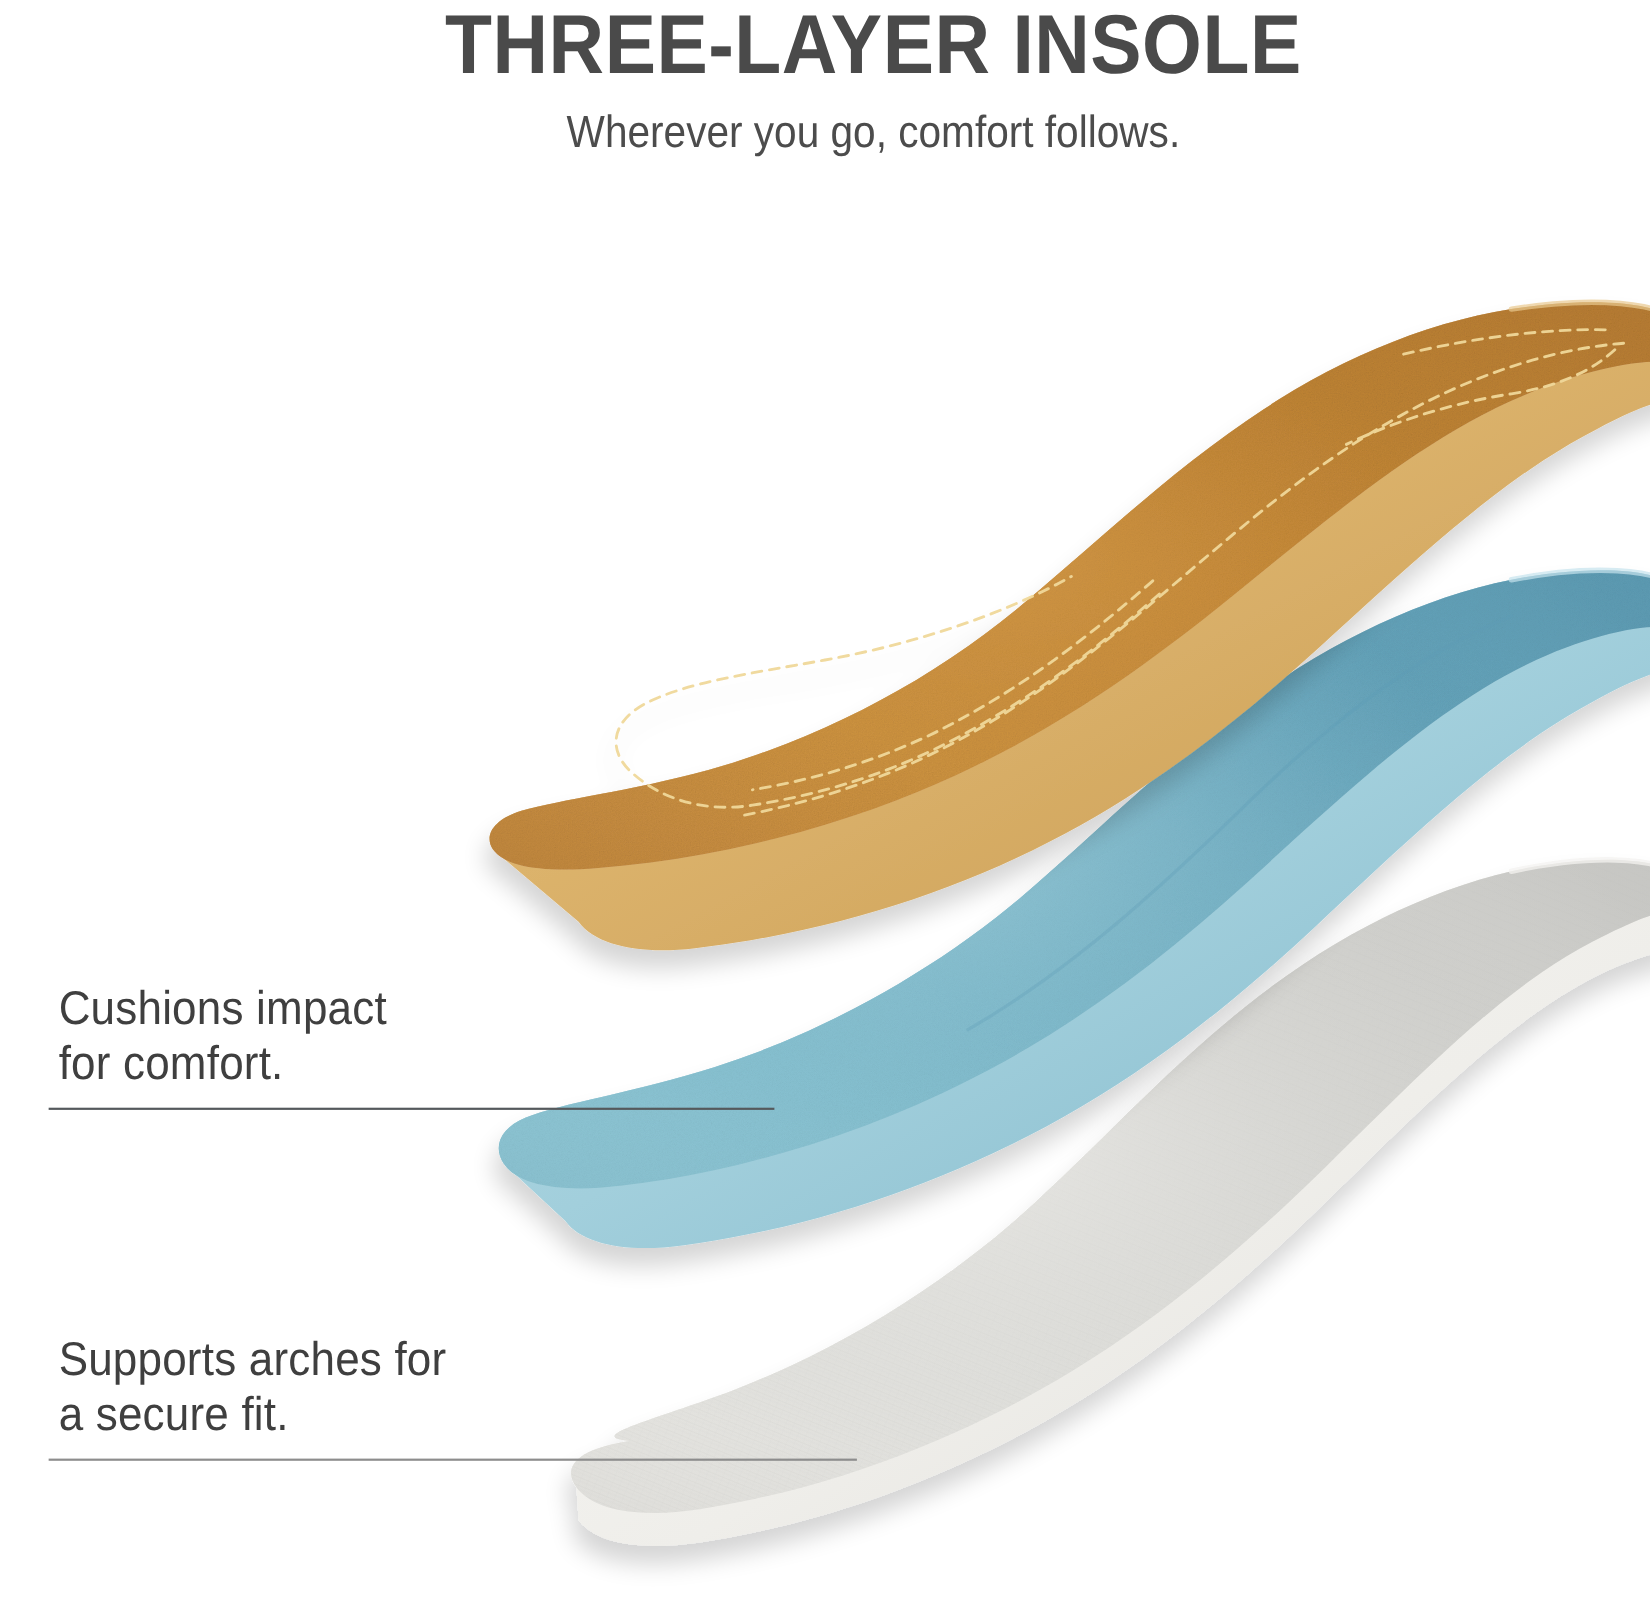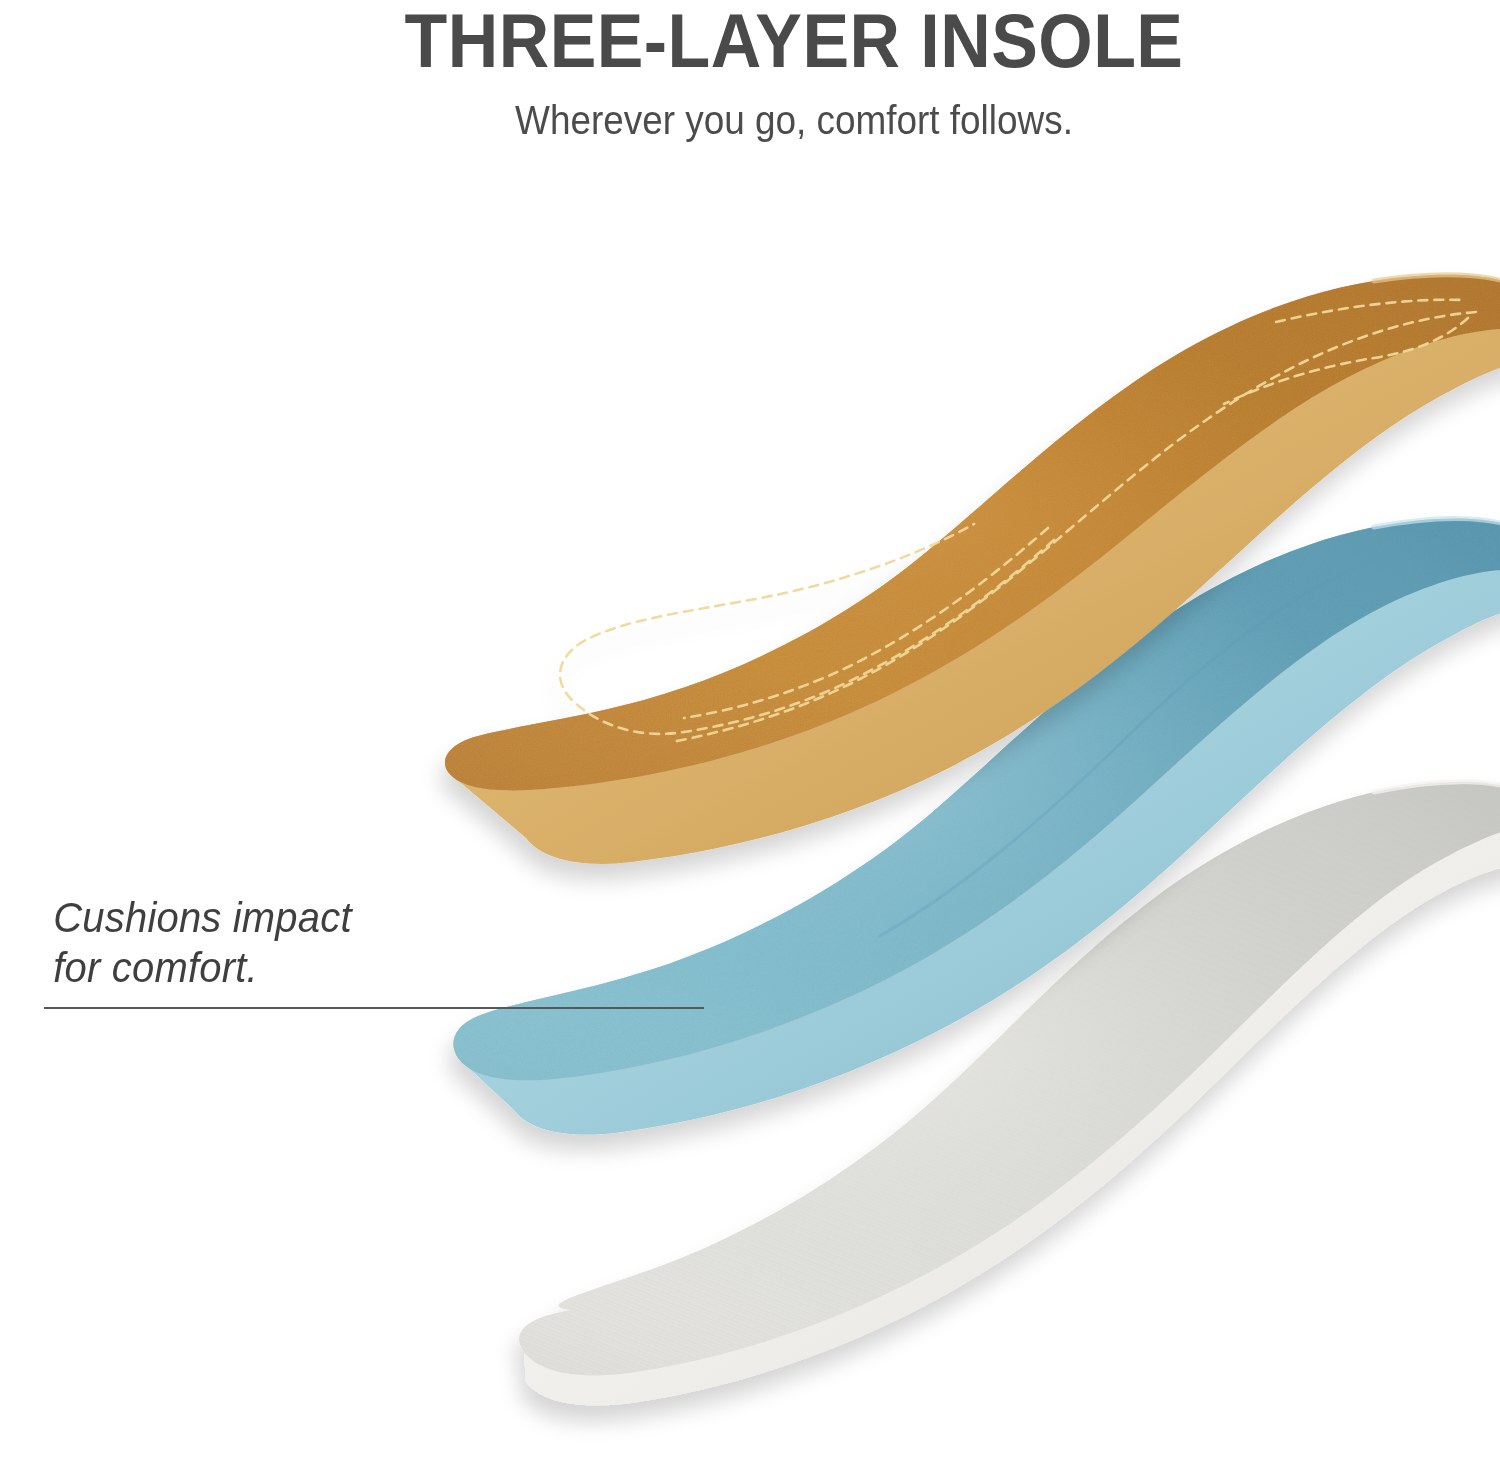--- a/index.html
+++ b/index.html
@@ -68,21 +68,21 @@
     transform-origin: left top;
     white-space: pre-line;
   }
   .callout-rule {
     height: 0;
     border-top: 2px solid #8d8d8d;
     margin-top: 14px;
   }
   #callout-1 { top: 438px; }
   #callout-1 .callout-rule { width: 880px; }
-  #callout-2 { top: 893px; font-style: italic; }
+  #callout-2 { top: 893px; }
   #callout-2 .callout-rule { width: 660px; border-top-color: #55595c; }
   #callout-3 { top: 1212px; }
   #callout-3 .callout-rule { width: 735px; }
 
   
   #artboard {
     position: absolute;
     top: 0;
     left: 0;
     width: 1500px;
@@ -382,14 +382,19 @@
     </svg>
   </div>
 
 
   <div class="callout" id="callout-2">
     <div class="callout-text">Cushions impact
 for comfort.</div>
     <div class="callout-rule"></div>
   </div>
 
+  <div class="callout" id="callout-3">
+    <div class="callout-text">Supports arches for
+a secure fit.</div>
+    <div class="callout-rule"></div>
+  </div>
 
 </div>
 
 </body></html>

